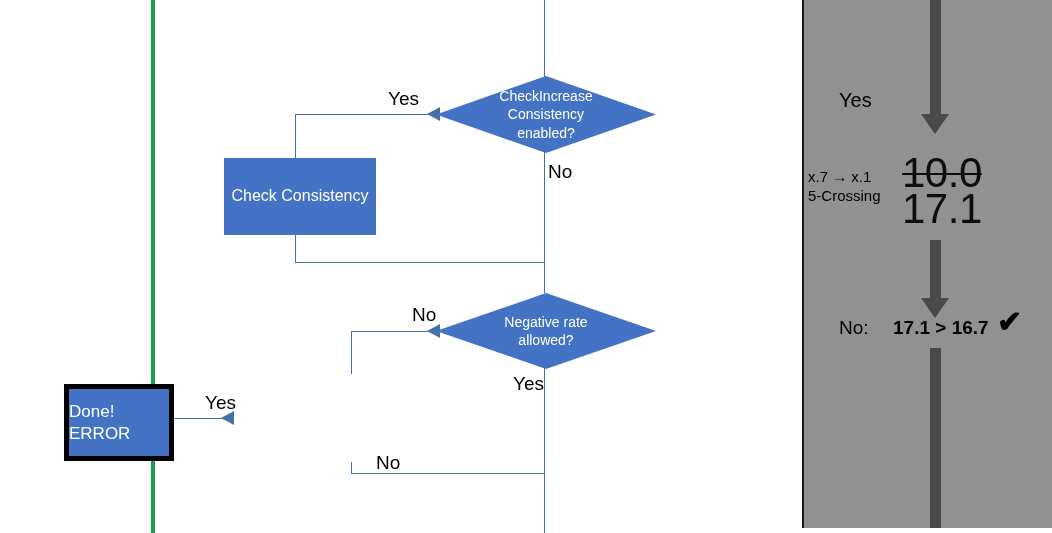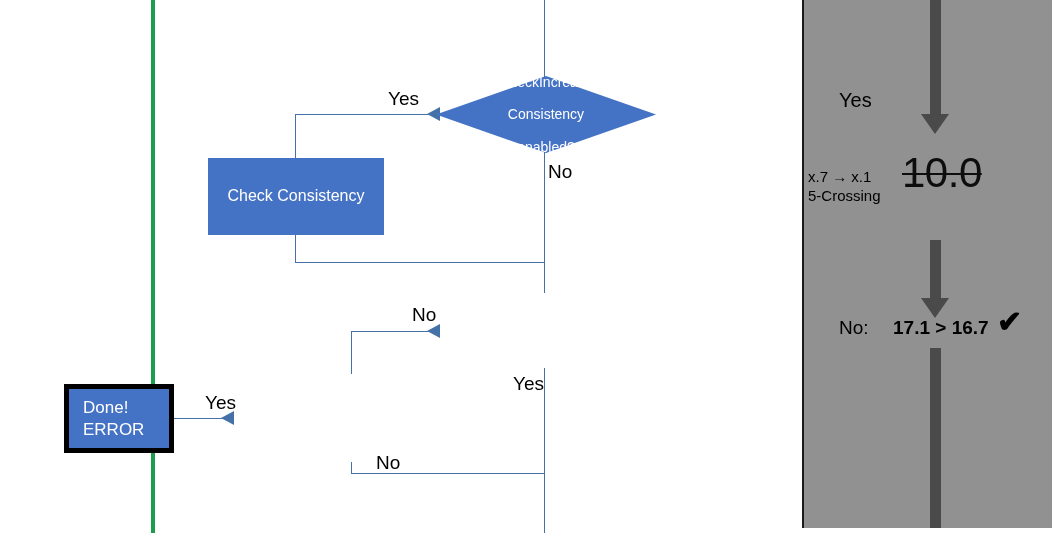--- a/index.html
+++ b/index.html
@@ -78,21 +78,20 @@
     width: 100%;
     height: 100%;
     display: flex;
     flex-direction: column;
     align-items: center;
     justify-content: center;
     color: #ffffff;
     text-align: center;
     line-height: 1.32;
     pointer-events: none;
-    gap: 14px;
   }
 
   
   .edge-label {
     position: absolute;
     color: #000000;
     white-space: nowrap;
     font-size: 19px;
   }
 
@@ -198,56 +197,66 @@
       <div>CheckIncrease</div>
       <div>Consistency</div>
       <div>enabled?</div>
     </div>
   </div>
 
   <div class="edge-label" style="left:388px; top:88px;">Yes</div>
 
   <div class="edge-label" style="left:548px; top:161px;">No</div>
 
-  <div class="proc-box" style="left:208px; top:158px; width:176px; height:77px; font-size:16px;">
+  <div class="proc-box" style="left:224px; top:158px; width:152px; height:77px; font-size:16px;">
     <div class="lines">
       <div>Check Consistency</div>
     </div>
   </div>
 
+  <div class="diamond" style="left:436px; top:293px; width:220px; height:76px;">
+    <svg width="220" height="76" viewBox="0 0 220 76" aria-hidden="true">
+      <polygon points="110,0 220,38 110,76 0,38" fill="#4472C4"></polygon>
+    </svg>
+    <div class="dlabel" style="font-size:14px;">
+      <div>Negative rate</div>
+      <div>allowed?</div>
+    </div>
+  </div>
 
   <div class="edge-label" style="left:412px; top:304px;">No</div>
 
   <div class="edge-label" style="left:513px; top:373px;">Yes</div>
 
 
   <div class="edge-label" style="left:205px; top:392px;">Yes</div>
 
   <div class="edge-label" style="left:376px; top:452px;">No</div>
 
-  <div class="proc-box outlined" style="left:64px; top:384px; width:110px; height:69px; font-size:17px; padding-left:14px;">
+  <div class="proc-box outlined" style="left:64px; top:384px; width:110px; height:77px; font-size:17px; ">
     <div class="lines">
       <div>Done!</div>
       <div>ERROR</div>
     </div>
   </div>
 
   <div class="gray-panel">
 
     <div class="panel-arrow-shaft" style="left:126px; top:0px; height:114px;"></div>
     <div class="panel-arrow-head" style="left:117px; top:114px;"></div>
 
     <div class="panel-text panel-yes" style="left:35px; top:89px;">Yes</div>
 
     <div class="small-note" style="left:4px; top:167px;">
       <div>x.7 → x.1</div>
       <div>5-Crossing</div>
     </div>
 
     <div class="bignum struck" style="left:98px; top:152px;">10.0</div>
+    <div class="bignum" style="left:98px; top:188px;">17.1</div>
 
     <div class="panel-arrow-shaft" style="left:126px; top:240px; height:58px;"></div>
     <div class="panel-arrow-head" style="left:117px; top:298px;"></div>
 
     <div class="compare-row" style="left:35px; top:317px;">No:</div>
     <div class="compare-row" style="left:89px; top:317px;font-weight:bold;">17.1 &gt; 16.7</div>
     <div class="checkmark" style="left:193px; top:307px;">✔</div>
 
     <div class="panel-arrow-shaft" style="left:126px; top:348px; height:180px;"></div>
 

